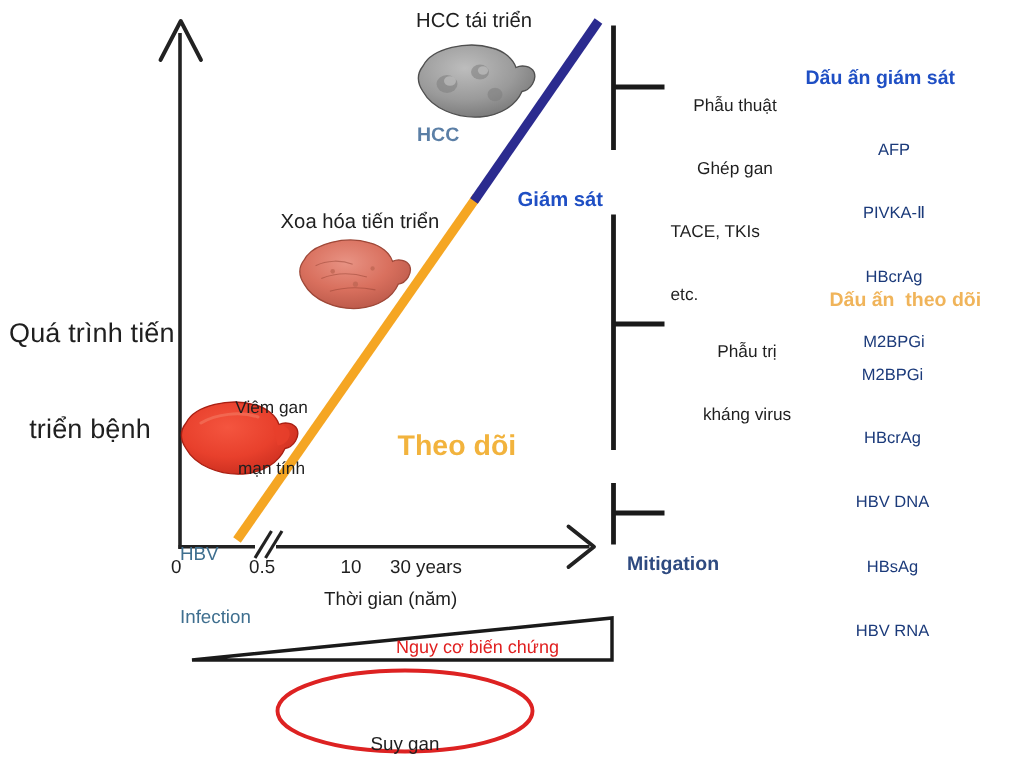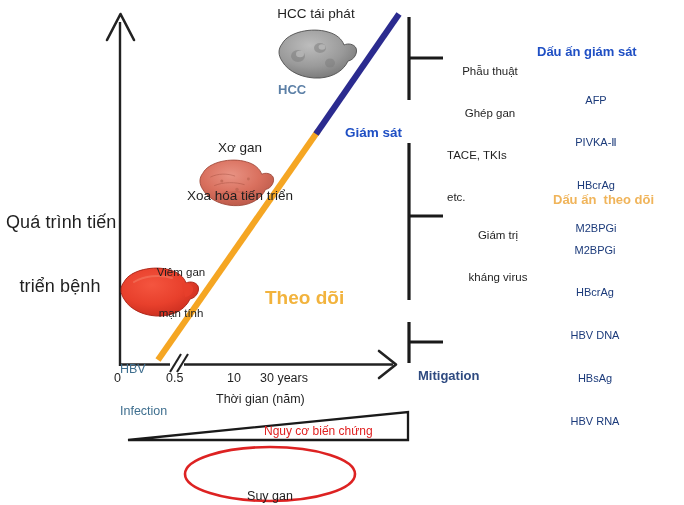--- a/index.html
+++ b/index.html
@@ -234,26 +234,25 @@
         <ellipse cx="44" cy="17" rx="3.4" ry="2.8"></ellipse>
       </g>
     </g>
   </svg>
 
   <div class="txt axis-title" style="left:6px; top:170px; width:108px;">
     <div>Quá trình tiến</div>
     <div>triển bệnh</div>
   </div>
 
-  <div class="txt stage-label" style="left:255px; top:6px; width:122px;">HCC tái phát</div>
+  <div class="txt stage-label" style="left:255px; top:6px; width:122px;">HCC tái triển</div>
 
   <div class="txt hcc-label" style="left:278px; top:82px;">HCC</div>
 
   <div class="txt stage-label" style="left:160px; top:108px; width:160px;">
-    <div>Xơ gan</div>
     <div>Xoa hóa tiến triển</div>
   </div>
 
   <div class="txt small-stage-label" style="left:135px; top:239px; width:92px;">
     <div>Viêm gan</div>
     <div>mạn tính</div>
   </div>
 
   <div class="txt hbv-label" style="left:120px; top:334px;">
     <div>HBV</div>
@@ -274,21 +273,21 @@
   <div class="txt axis-caption" style="left:216px; top:392px;">Thời gian (năm)</div>
 
   <div class="txt treat" style="left:447px; top:36px; width:86px;">
     <div>Phẫu thuật</div>
     <div>Ghép gan</div>
     <div class="treat-left">TACE, TKIs</div>
     <div class="treat-left">etc.</div>
   </div>
 
   <div class="txt treat" style="left:457px; top:200px; width:82px;">
-    <div>Giám trị</div>
+    <div>Phẫu trị</div>
     <div>kháng virus</div>
   </div>
 
 
   <div class="txt marker-head-blue" style="left:537px; top:44px;">Dấu ấn giám sát</div>
   <div class="txt marker-list" style="left:537px; top:64px; width:118px;">
     <div>AFP</div>
     <div>PIVKA-Ⅱ</div>
     <div>HBcrAg</div>
     <div>M2BPGi</div>

